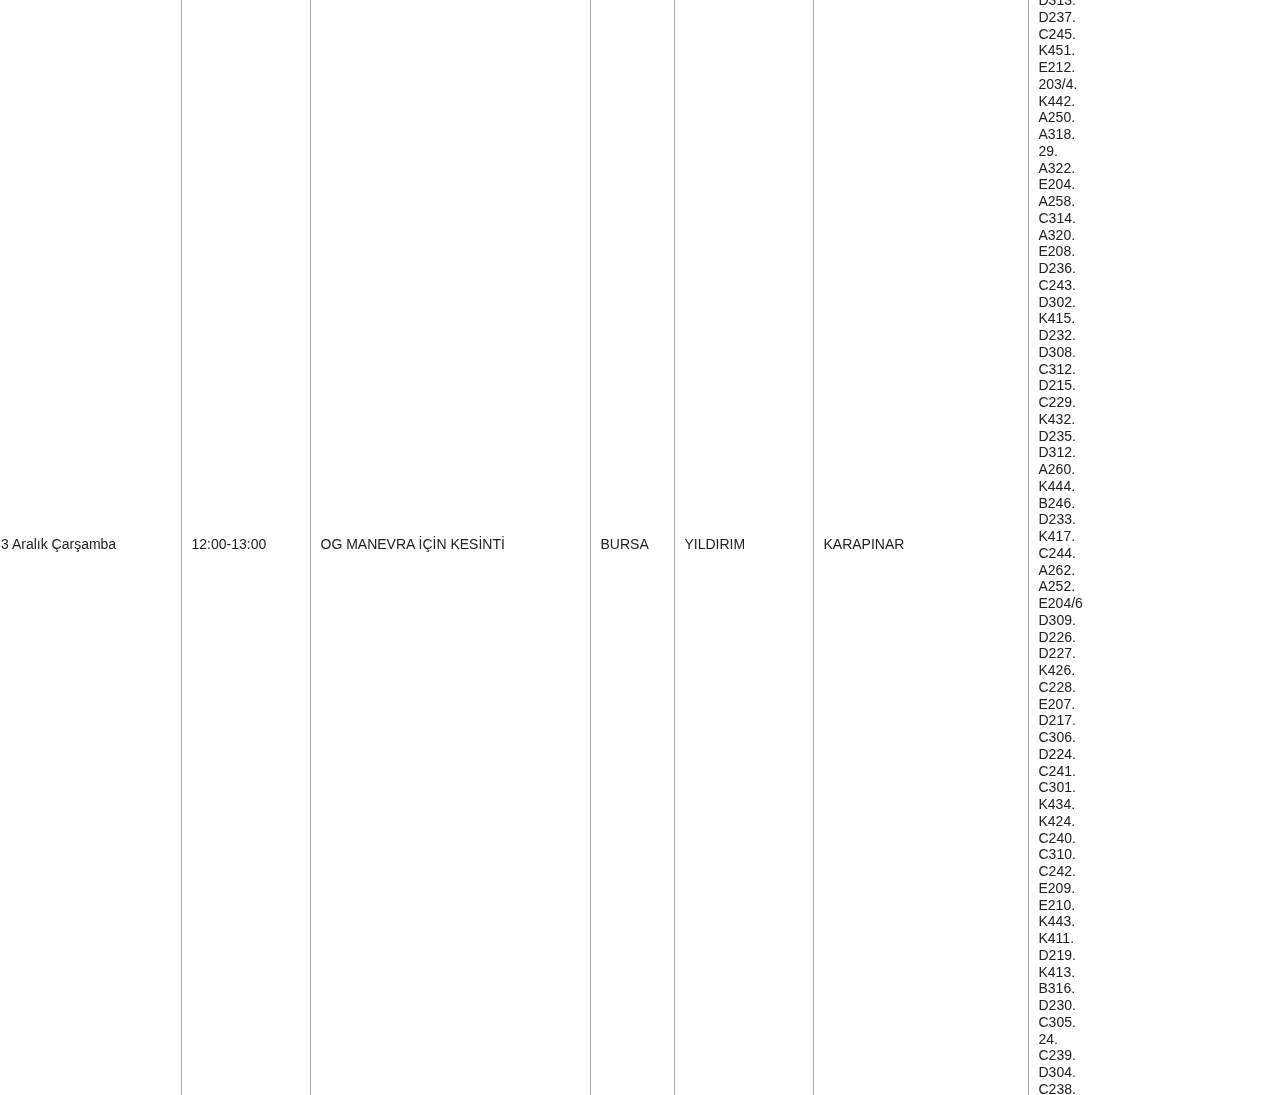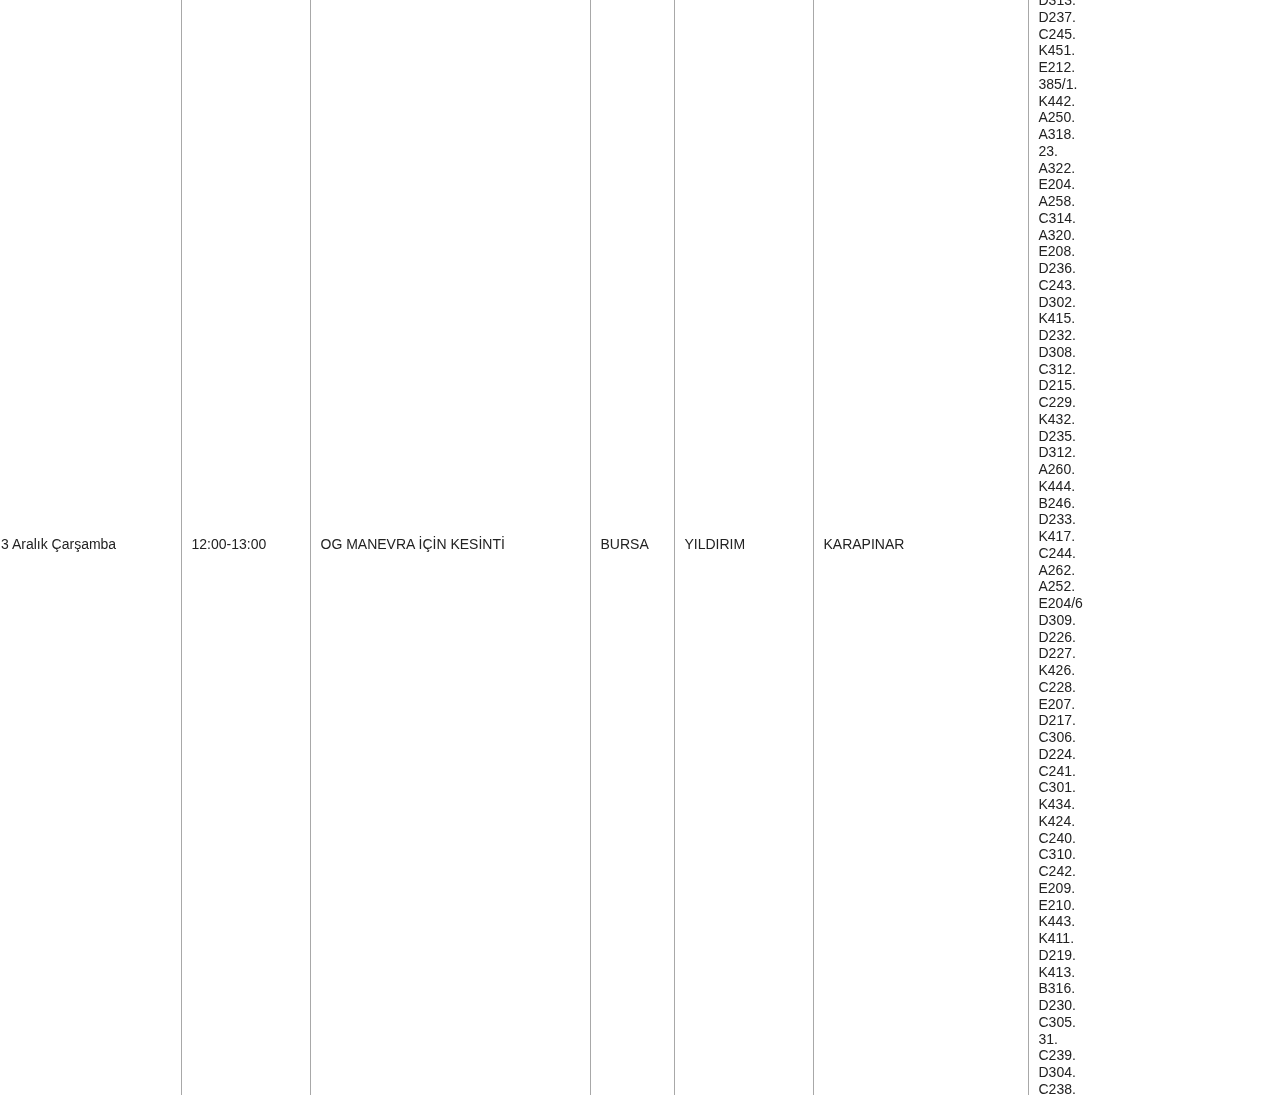--- a/index.html
+++ b/index.html
@@ -75,25 +75,25 @@
         <td class="c-city">BURSA</td>
         <td class="c-district">YILDIRIM</td>
         <td class="c-neighborhood">KARAPINAR</td>
         <td class="c-codes">
           <ul class="codes-list" id="codes-list">
               <li>D313.</li>
               <li>D237.</li>
               <li>C245.</li>
               <li>K451.</li>
               <li>E212.</li>
-              <li>385/1.</li>
+              <li>203/4.</li>
               <li>K442.</li>
               <li>A250.</li>
               <li>A318.</li>
-              <li>23.</li>
+              <li>29.</li>
               <li>A322.</li>
               <li>E204.</li>
               <li>A258.</li>
               <li>C314.</li>
               <li>A320.</li>
               <li>E208.</li>
               <li>D236.</li>
               <li>C243.</li>
               <li>D302.</li>
               <li>K415.</li>
@@ -132,21 +132,21 @@
               <li>C242.</li>
               <li>E209.</li>
               <li>E210.</li>
               <li>K443.</li>
               <li>K411.</li>
               <li>D219.</li>
               <li>K413.</li>
               <li>B316.</li>
               <li>D230.</li>
               <li>C305.</li>
-              <li>31.</li>
+              <li>24.</li>
               <li>C239.</li>
               <li>D304.</li>
               <li>C238.</li>
             </ul>
         </td>
       </tr>
     </tbody>
   </table>
 </div>
 

